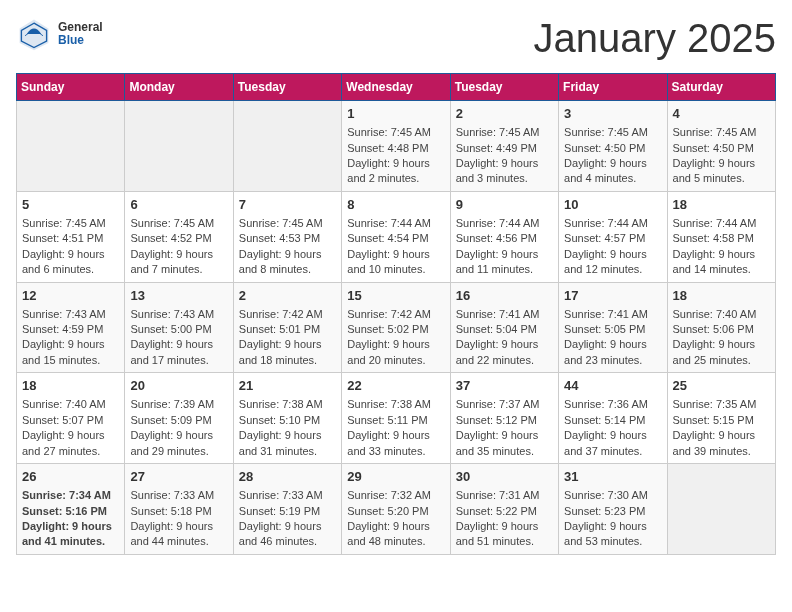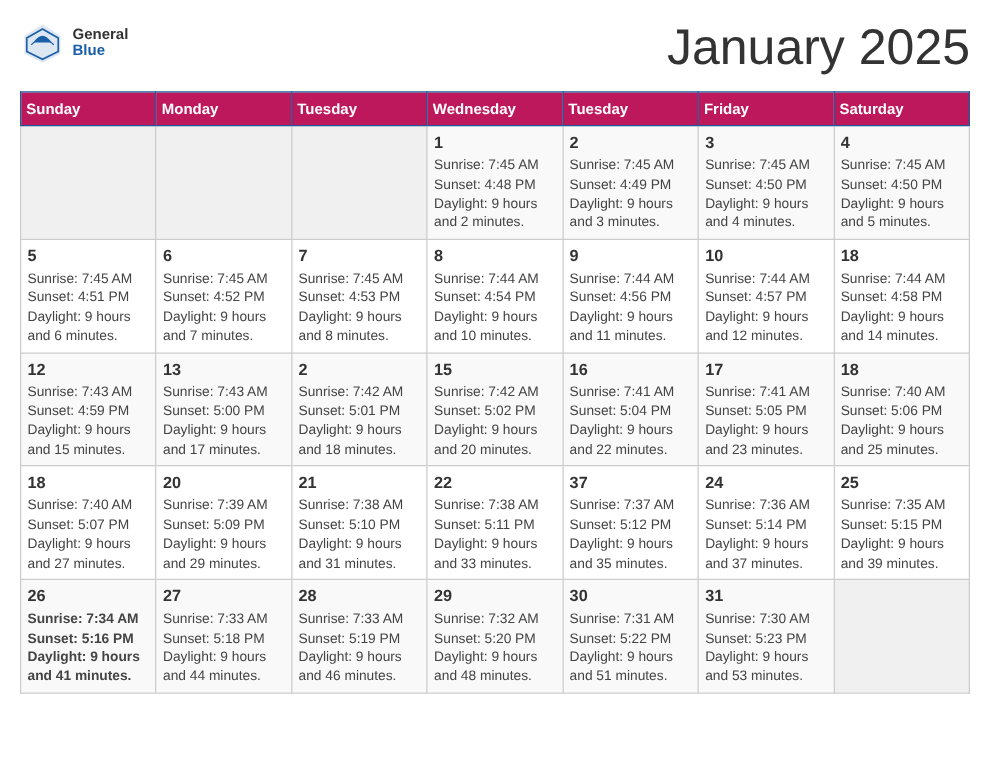--- a/index.html
+++ b/index.html
@@ -262,21 +262,21 @@
 Sunset: 5:11 PM
 Daylight: 9 hours and 33 minutes.</div>
         </td>
         <td>
           <span class="day-num">37</span>
           <div class="day-info" style="white-space: pre-line;">Sunrise: 7:37 AM
 Sunset: 5:12 PM
 Daylight: 9 hours and 35 minutes.</div>
         </td>
         <td>
-          <span class="day-num">24</span>
+          <span class="day-num">44</span>
           <div class="day-info" style="white-space: pre-line;">Sunrise: 7:36 AM
 Sunset: 5:14 PM
 Daylight: 9 hours and 37 minutes.</div>
         </td>
         <td>
           <span class="day-num">25</span>
           <div class="day-info" style="white-space: pre-line;">Sunrise: 7:35 AM
 Sunset: 5:15 PM
 Daylight: 9 hours and 39 minutes.</div>
         </td>

